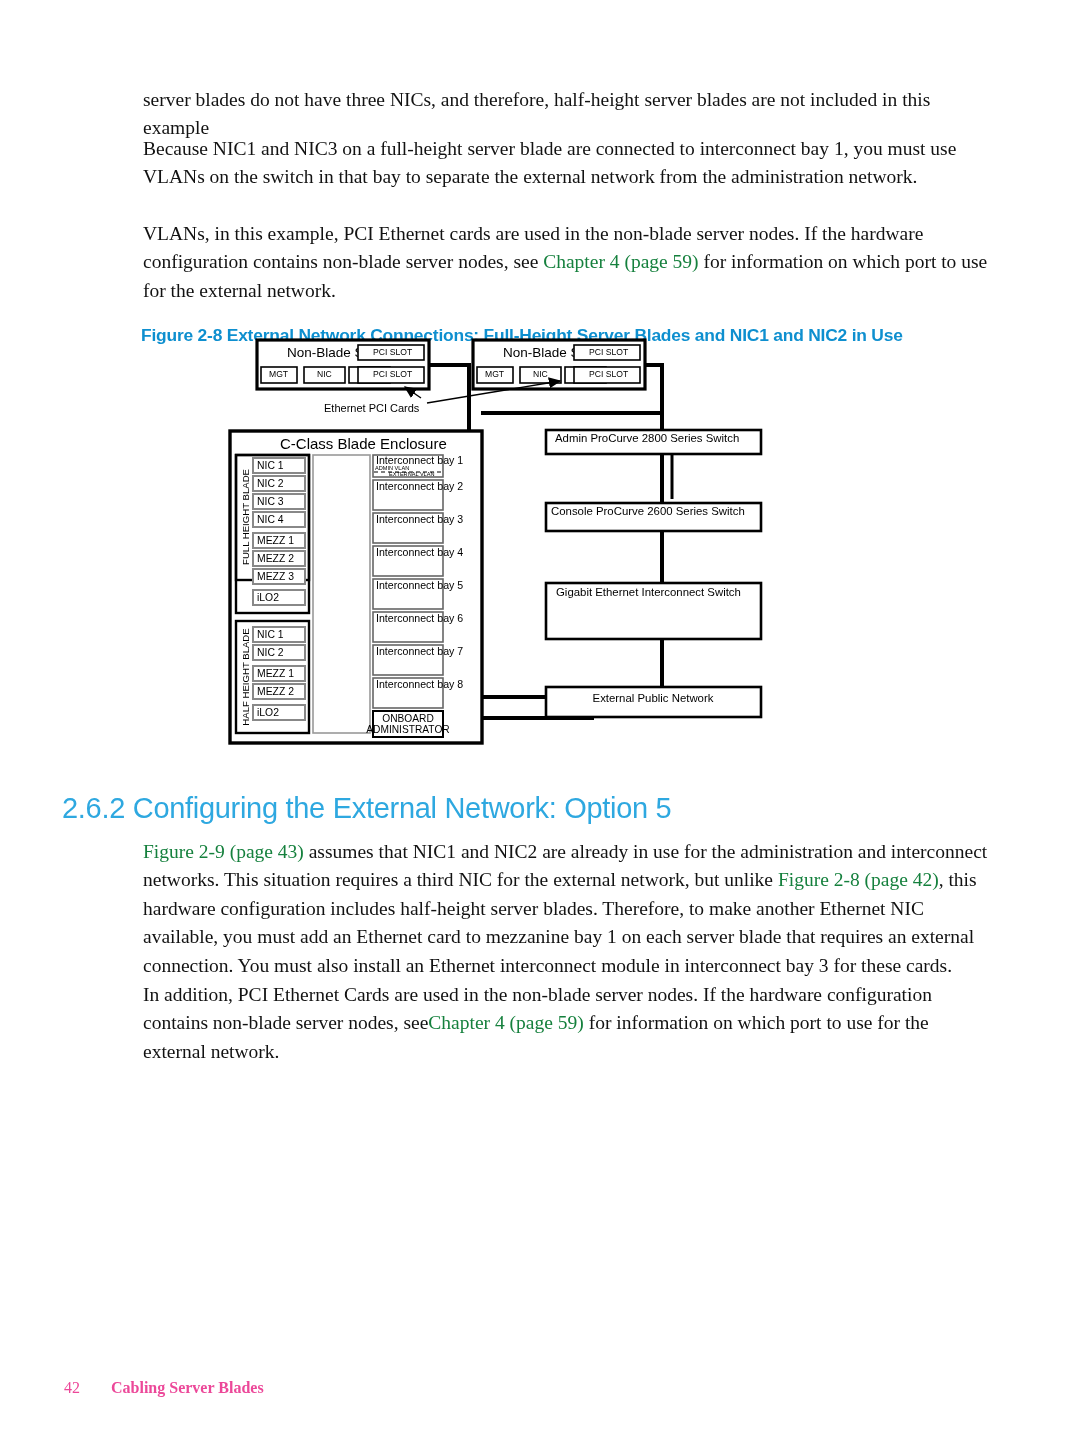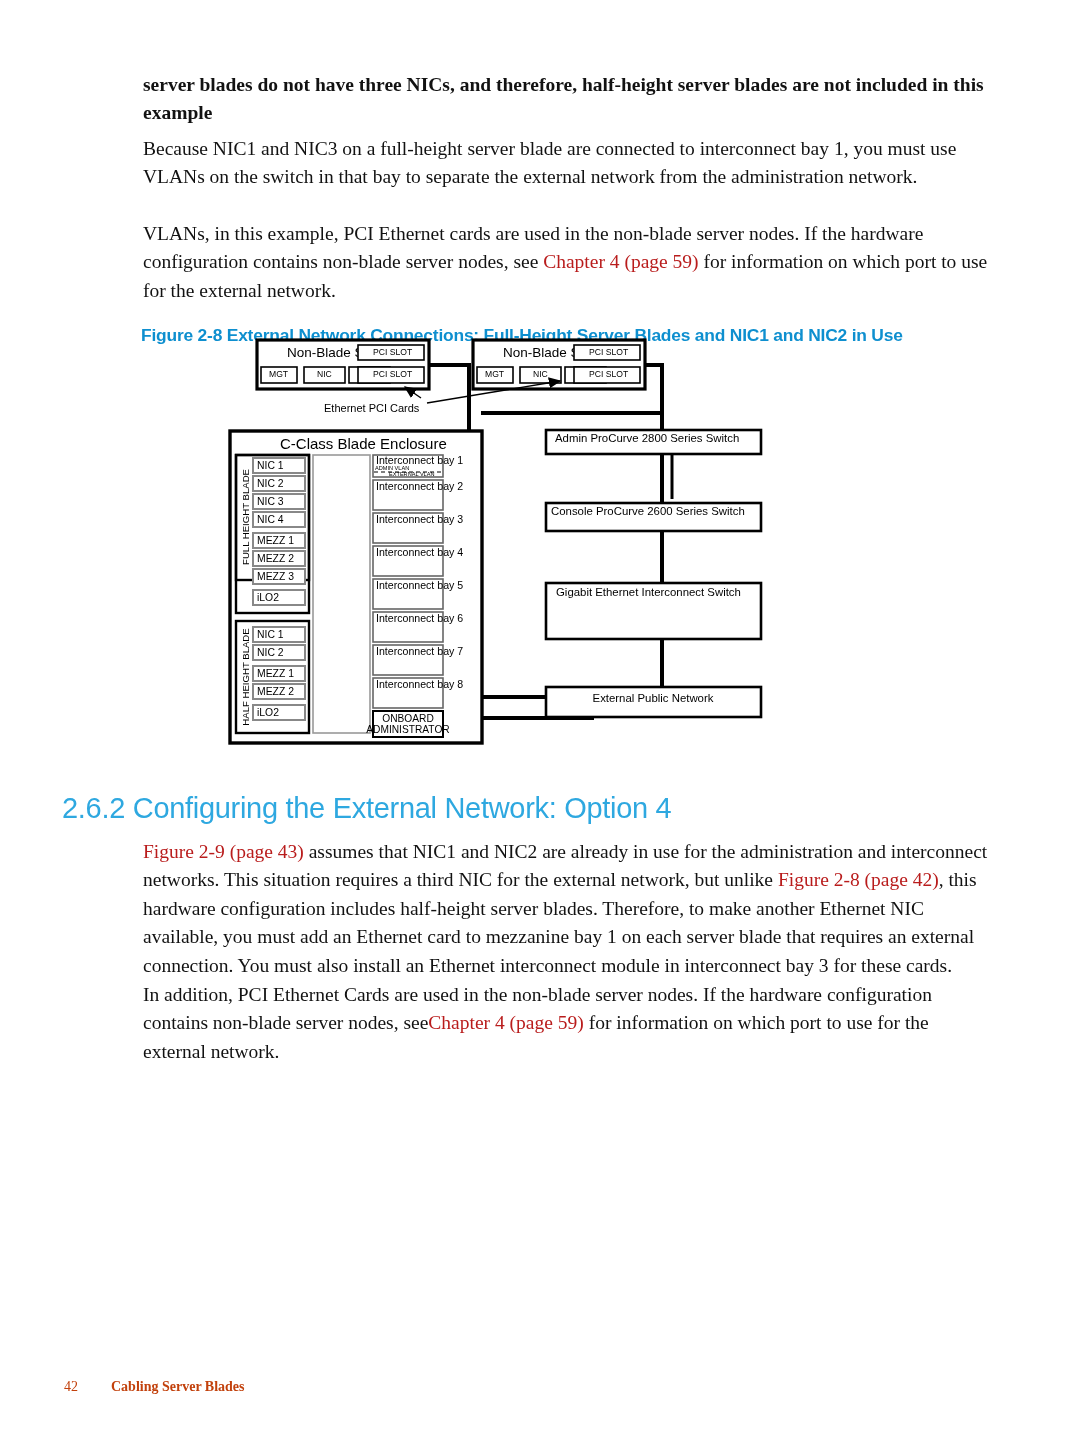--- a/index.html
+++ b/index.html
@@ -23,21 +23,21 @@
     position: absolute;
     left: 143px;
     width: 850px;
     font-family: "Liberation Serif", serif;
     font-size: 19.5px;
     line-height: 28.5px;
     text-align: left;
     color: #121212;
   }
   .para a, .xref {
-    color: #b91c1c;
+    color: #15803d;
     text-decoration: none;
   }
 
   
   .fig-caption {
     position: absolute;
     left: 141px;
     top: 285px;
     width: 860px;
     font-family: "Liberation Sans", sans-serif;
@@ -59,22 +59,22 @@
     letter-spacing: -0.3px;
     color: #2ea8e0;
   }
 
   
   .footer {
     position: absolute;
     left: 64px;
     top: 1379px;
     font-family: "Liberation Serif", serif;
-    font-size: 14px;
-    color: #c2410c;
+    font-size: 16px;
+    color: #ec4899;
   }
   .footer .pg { display: inline-block; width: 47px; }
   .footer .ttl { font-weight: bold; }
 
   
   #diagram {
     position: absolute;
     left: 225px;
     top: 325px;
     width: 690px;
@@ -85,21 +85,21 @@
     font-family: "Liberation Sans", sans-serif;
     fill: #000;
     dominant-baseline: middle;
   }
 </style>
 </head>
 <body>
 
 <div class="page">
 
-  <p class="para" style="top:51px;font-weight:bold;">server blades do not have three NICs, and therefore, half-height server blades are not included in this example</p>
+  <p class="para" style="top:66px;">server blades do not have three NICs, and therefore, half-height server blades are not included in this example</p>
 
   <p class="para" style="top:115px;">Because NIC1 and NIC3 on a full-height server blade are connected to interconnect bay 1, you must use VLANs on the switch in that bay to separate the external network from the administration network.</p>
 
   <p class="para" style="top:200px;"><span>VLANs, in this example, PCI Ethernet cards are used in the non-blade server nodes. If the hardware configuration contains non-blade server nodes, see </span><span class="xref">Chapter 4 (page 59)</span><span> for information on which port to use for the external network.</span></p>
 
   <div class="fig-caption">Figure 2-8 External Network Connections: Full-Height Server Blades and NIC1 and NIC2 in Use</div>
 
   <div id="diagram">
     <svg width="690" height="425" viewBox="0 0 690 425" xmlns="http://www.w3.org/2000/svg">
       <defs>
@@ -248,21 +248,21 @@
 
         <rect x="321" y="258" width="215" height="56" fill="#fff" stroke="#000" stroke-width="2.6"></rect>
         <text class="dg-txt" x="331" y="268" font-size="11.4">Gigabit Ethernet Interconnect Switch</text>
 
         <rect x="321" y="362" width="215" height="30" fill="#fff" stroke="#000" stroke-width="2.6"></rect>
         <text class="dg-txt" x="428" y="374" font-size="11.4" text-anchor="middle">External Public Network</text>
       </g>
     </svg>
   </div>
 
-  <h2 class="sec-heading">2.6.2 Configuring the External Network: Option 4</h2>
+  <h2 class="sec-heading">2.6.2 Configuring the External Network: Option 5</h2>
 
   <p class="para" style="top:818px;"><span class="xref">Figure 2-9 (page 43)</span><span> assumes that NIC1 and NIC2 are already in use for the administration and interconnect networks. This situation requires a third NIC for the external network, but unlike </span><span class="xref">Figure 2-8 (page 42)</span><span>, this hardware configuration includes half-height server blades. Therefore, to make another Ethernet NIC available, you must add an Ethernet card to mezzanine bay 1 on each server blade that requires an external connection. You must also install an Ethernet interconnect module in interconnect bay 3 for these cards.</span></p>
 
   <p class="para" style="top:961px;"><span>In addition, PCI Ethernet Cards are used in the non-blade server nodes. If the hardware configuration contains non-blade server nodes, see</span><span class="xref">Chapter 4 (page 59)</span><span> for information on which port to use for the external network.</span></p>
 
   <div class="footer">
     <span class="pg">42</span><span class="ttl">Cabling Server Blades</span>
   </div>
 
 </div>

